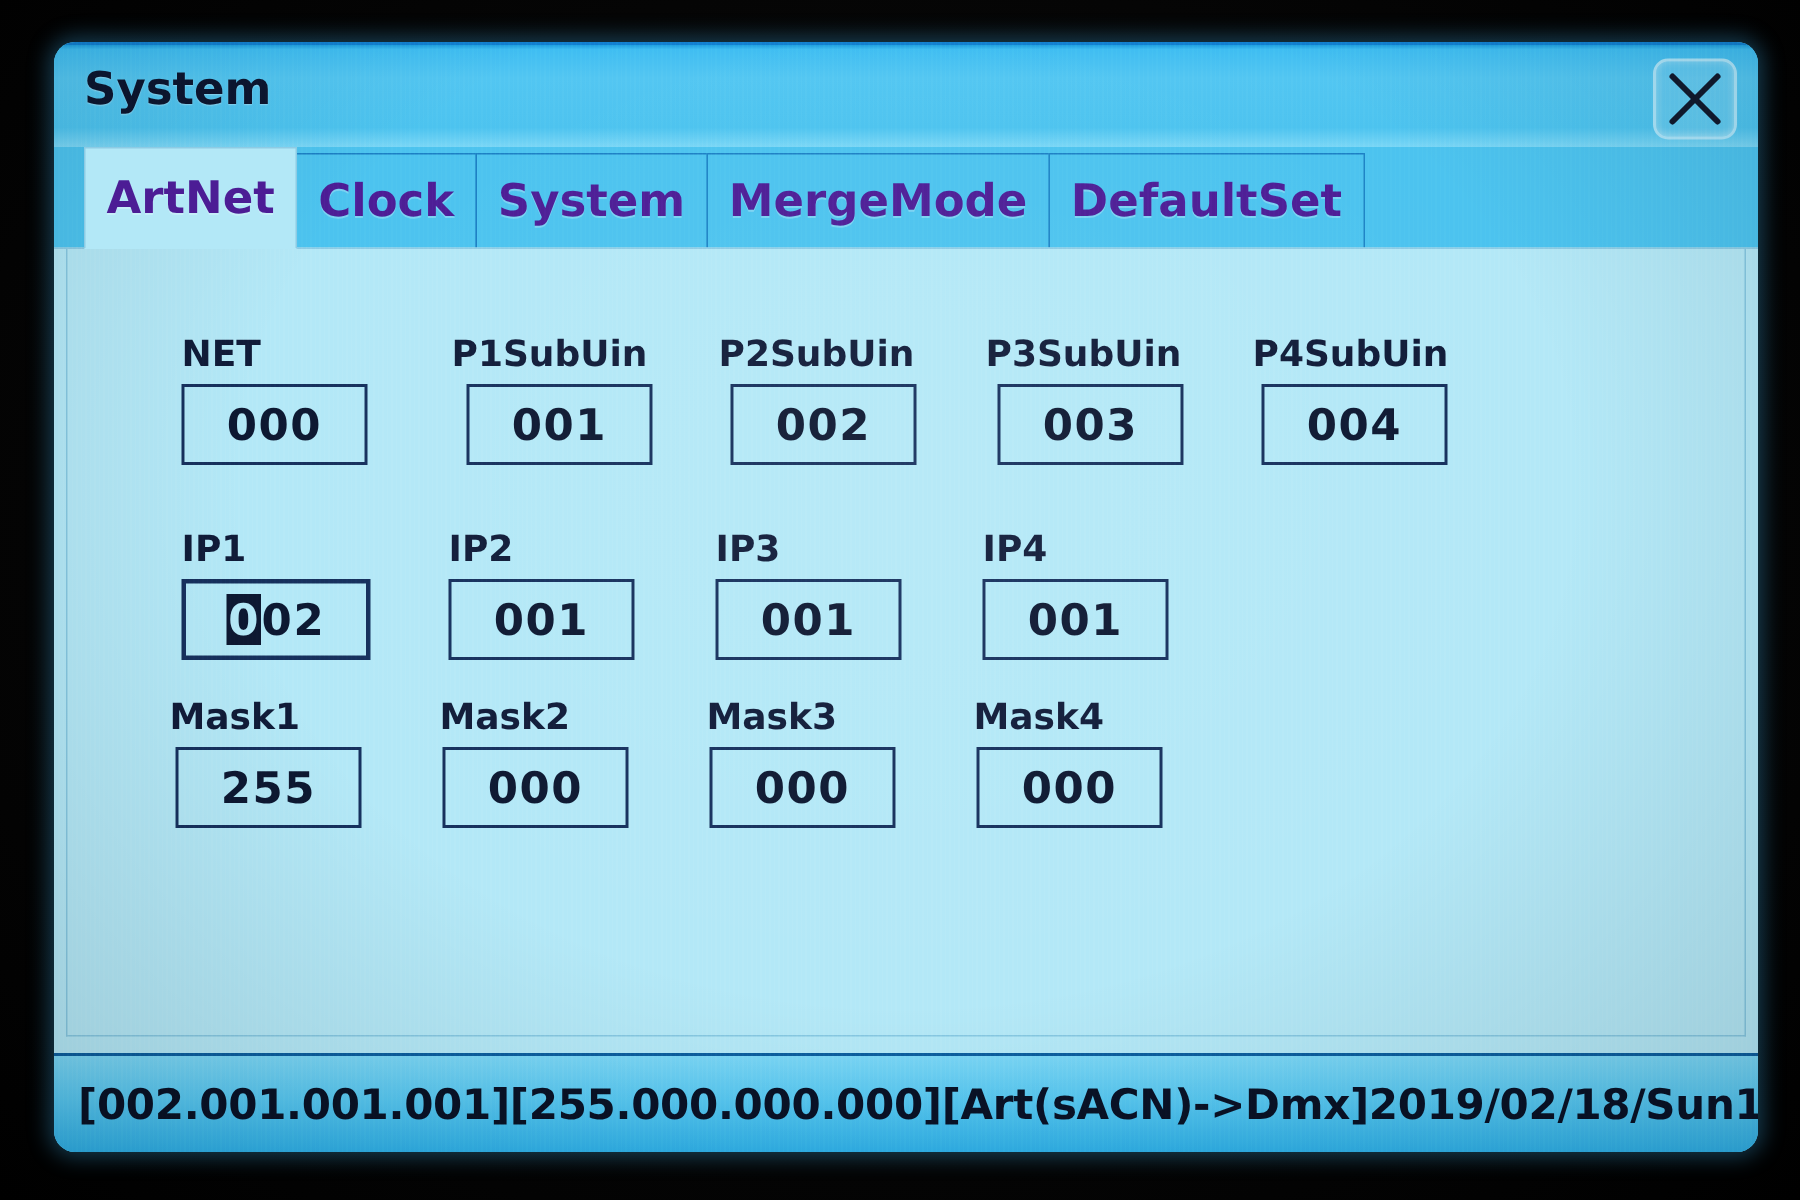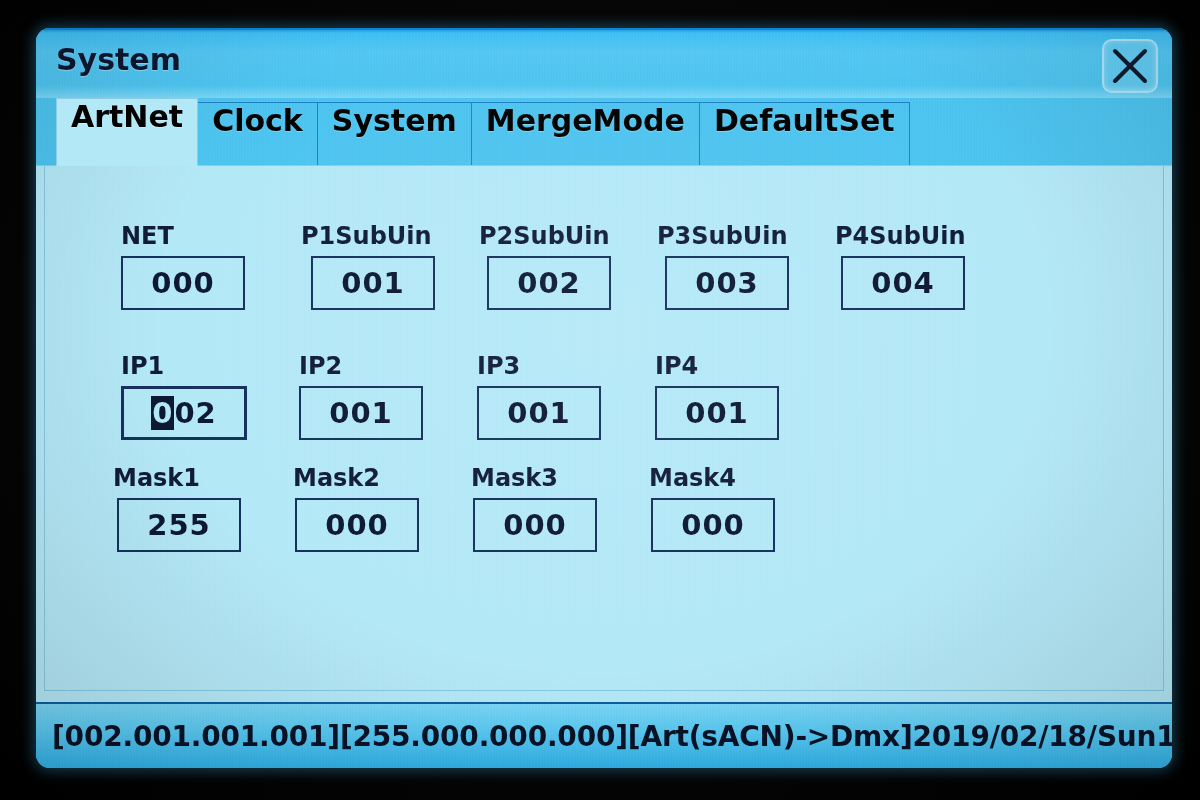--- a/index.html
+++ b/index.html
@@ -76,26 +76,27 @@
     height: 68px;
     padding-left: 20px;
     background: #4cc3ef;
     display: flex;
     align-items: flex-end;
     box-sizing: border-box;
   }
   .tab {
     height: 64px;
     display: flex;
+    align-items: center;
     justify-content: center;
     padding: 0 14px;
     box-sizing: border-box;
     font-size: 30px;
     font-weight: bold;
-    color: #000000;
+    color: #4c1d95;
     background: #4cc3ef;
     border: 1px solid #1c7fc4;
     border-bottom: none;
     margin-right: -1px;
     cursor: pointer;
     white-space: nowrap;
     text-shadow: 0 1px 0 rgba(255,255,255,0.25);
   }
   .tab.active {
     background: #b3e8f7;

